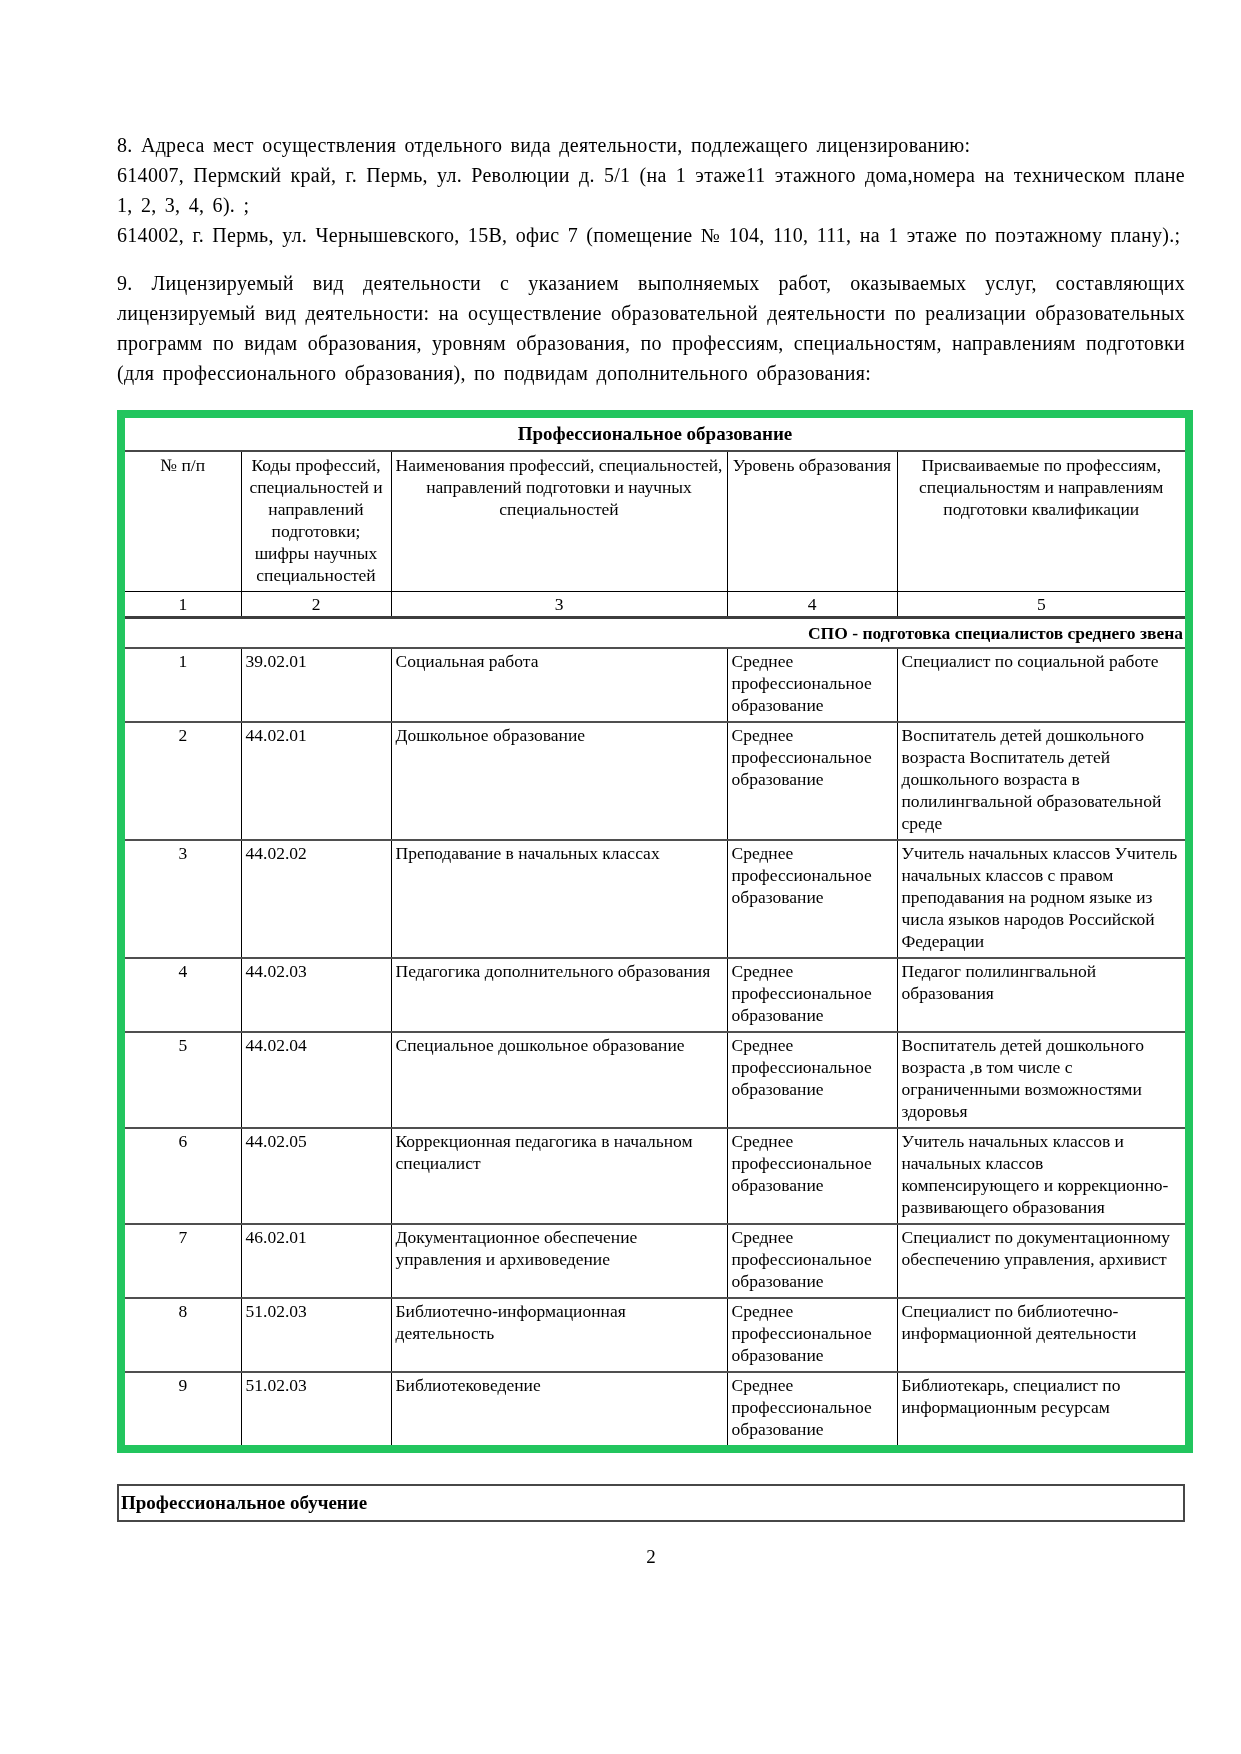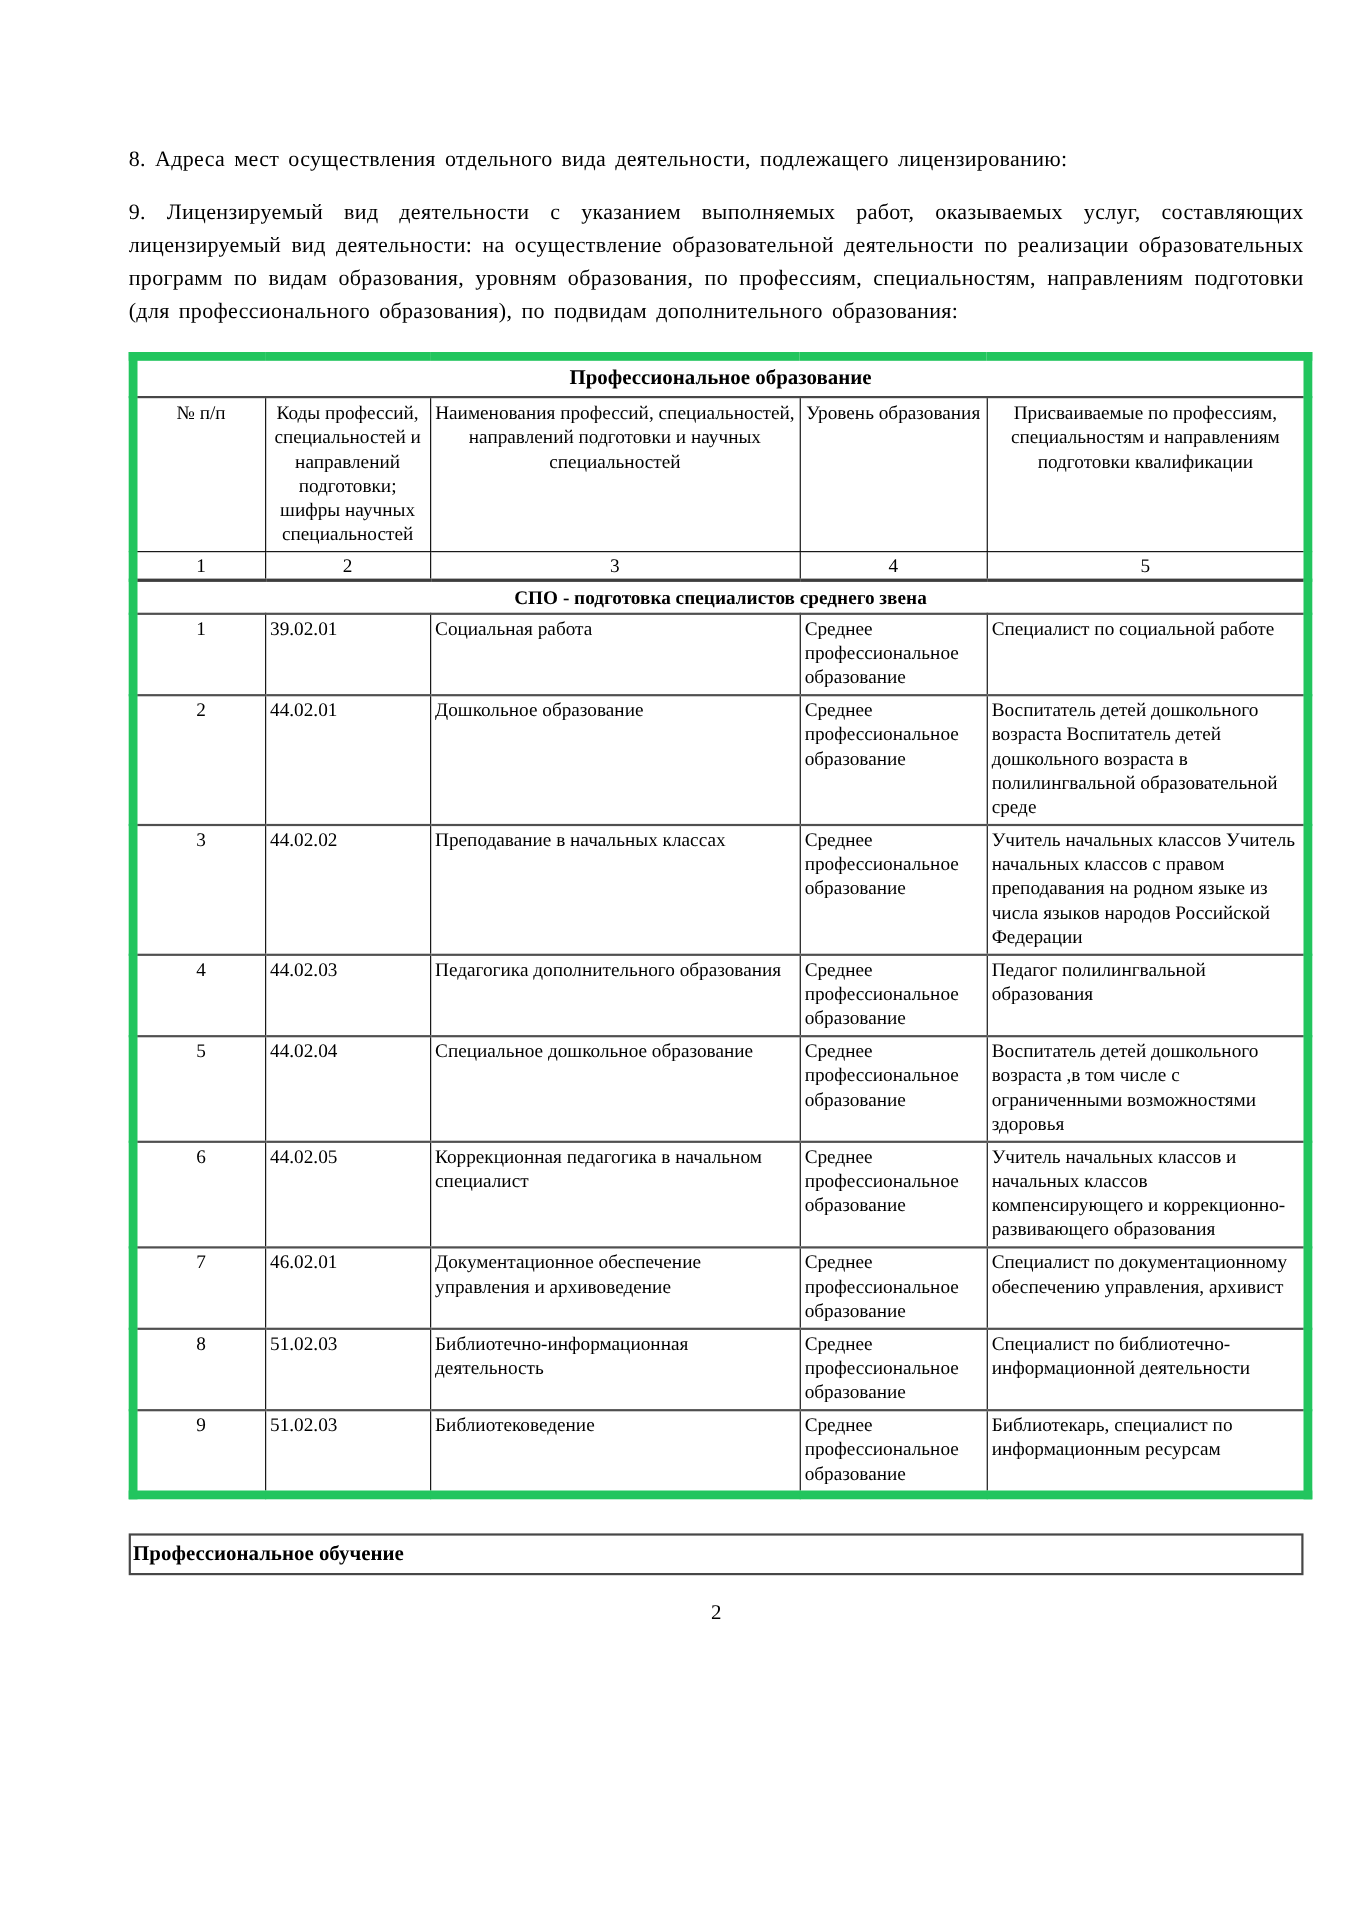--- a/index.html
+++ b/index.html
@@ -40,21 +40,21 @@
   .title-row td{
     text-align:center;font-weight:bold;font-size:19px;
     padding:5px 2px;border-bottom:2px solid #474747;
   }
   .header-row th{text-align:center;padding-top:2px;}
   .numbering-row td{
     text-align:center;padding:1px 2px;
     border-bottom:3px solid #3d3d3d;
   }
   .section-row td{
-    text-align:center;font-weight:bold;
+    text-align:right;font-weight:bold;
     padding:3px 2px;border-bottom:2px solid #4f4f4f;
   }
   .data-row td{border-top:2px solid #4f4f4f;}
   .c-num{text-align:center;}
   .hdr-box{
     box-sizing:border-box;width:1068px;
     border:2px solid #474747;
     font-weight:bold;font-size:19px;
     padding:4px 2px;line-height:26px;
   }
@@ -66,20 +66,22 @@
   }
 </style>
 </head>
 <body>
 
 <div class="page">
   <div class="content">
 
     <div class="para" id="para8">
       <p>8. Адреса мест осуществления отдельного вида деятельности, подлежащего лицензированию:</p>
+      <p>614007, Пермский край, г. Пермь, ул. Революции д. 5/1 (на 1 этаже11 этажного дома,номера на техническом плане 1, 2, 3, 4, 6).  ;</p>
+      <p>614002, г. Пермь, ул. Чернышевского, 15В, офис 7 (помещение № 104, 110, 111, на 1 этаже по поэтажному плану).;</p>
     </div>
 
     <div class="para" id="para9">9. Лицензируемый вид деятельности с указанием выполняемых работ, оказываемых услуг, составляющих лицензируемый вид деятельности: на осуществление образовательной деятельности по реализации образовательных программ по видам образования, уровням образования, по профессиям, специальностям, направлениям подготовки (для профессионального образования), по подвидам дополнительного образования:</div>
 
     <table class="doc-table">
       <colgroup>
         <col class="col-n">
           <col class="col-code">
           <col class="col-name">
           <col class="col-level">

